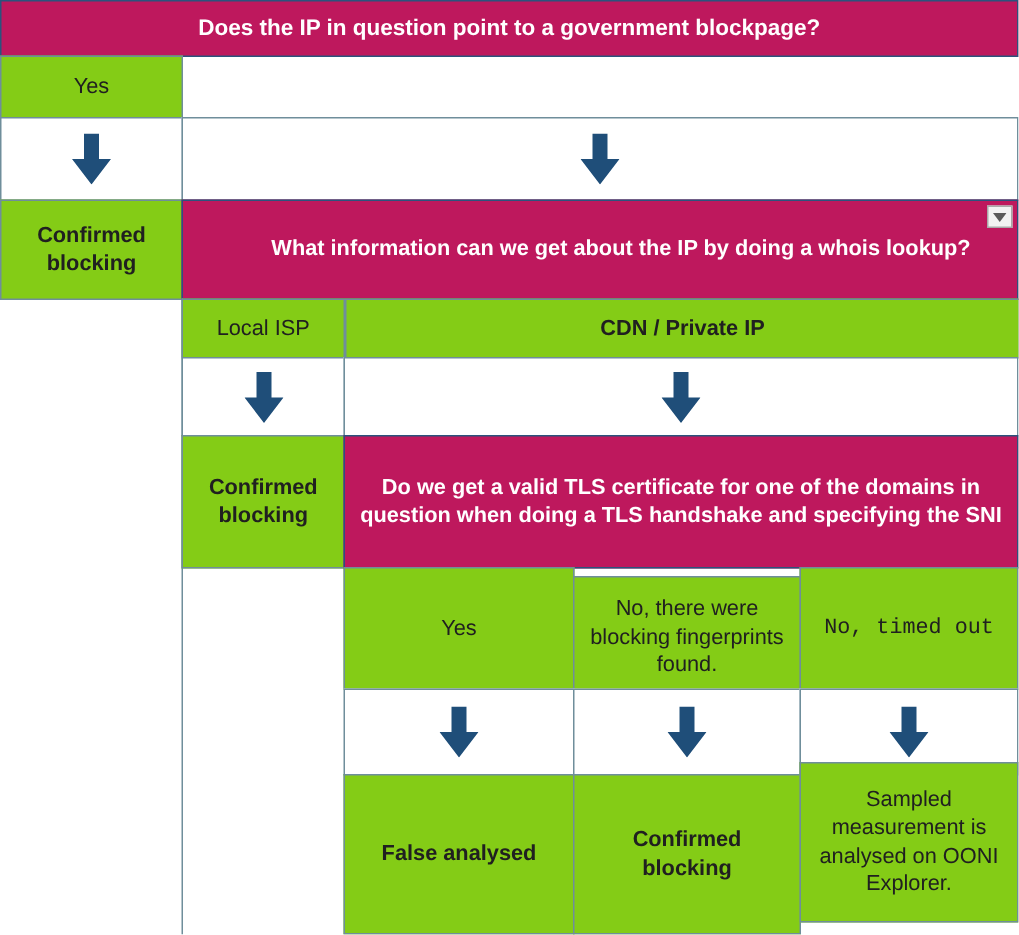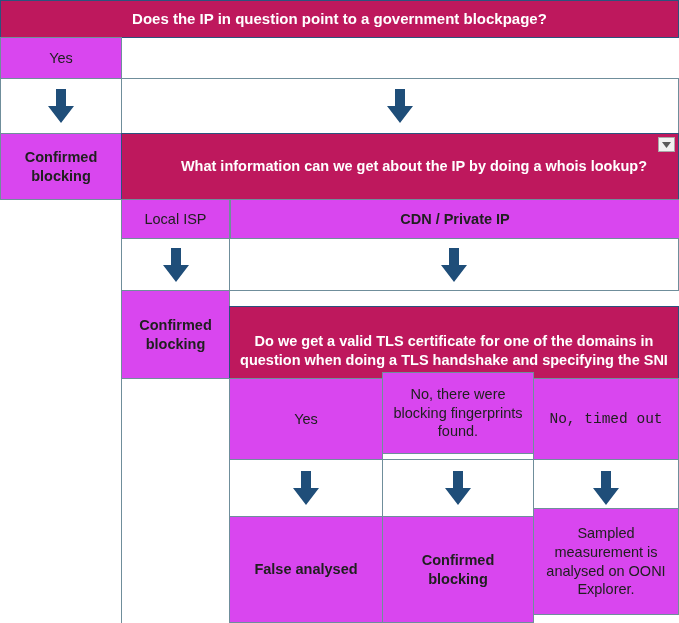--- a/index.html
+++ b/index.html
@@ -25,21 +25,21 @@
   .cell {
     position: absolute;
     box-sizing: border-box;
     display: flex;
     align-items: center;
     justify-content: center;
     text-align: center;
     font-size: 14.5px;
     line-height: 1.28;
     color: #202020;
-    background: #d946ef;
+    background: #84cc16;
     border: 1px solid #6f8e9b;
   }
 
   .cell .txt {
     display: block;
     padding: 0 6px;
     white-space: pre-line;
   }
 
   
@@ -152,29 +152,29 @@
         <polygon points="8,0 18,0 18,17 26,17 13,34 0,17 8,17" fill="#1f4e79"></polygon>
       </svg>
     </span>
   </div>
 
   <div class="cell bold" style="left:121px; top:290px; width:109px; height:89px;">
     <span class="txt">Confirmed
 blocking</span>
   </div>
 
-  <div class="cell banner" style="left:229px; top:290px; width:450px; height:89px;margin-top:16px;">
+  <div class="cell banner" style="left:229px; top:290px; width:450px; height:89px;">
     <span class="txt">Do we get a valid TLS certificate for one of the domains in question when doing a TLS handshake and specifying the SNI</span>
   </div>
 
   <div class="cell" style="left:229px; top:378px; width:154px; height:82px;">
     <span class="txt">Yes</span>
   </div>
 
-  <div class="cell" style="left:382px; top:372px; width:152px; height:82px;">
+  <div class="cell" style="left:382px; top:384px; width:152px; height:82px;">
     <span class="txt">No, there were blocking fingerprints found.</span>
   </div>
 
   <div class="cell" style="left:533px; top:378px; width:146px; height:82px;font-family:Liberation Mono, monospace;">
     <span class="txt">No, timed out</span>
   </div>
 
   <div class="cell arrowcell" style="left:229px; top:459px; width:154px; height:58px;">
     <span class="arrow-glyph">
       <svg width="26" height="34" viewBox="0 0 26 34" xmlns="http://www.w3.org/2000/svg">

